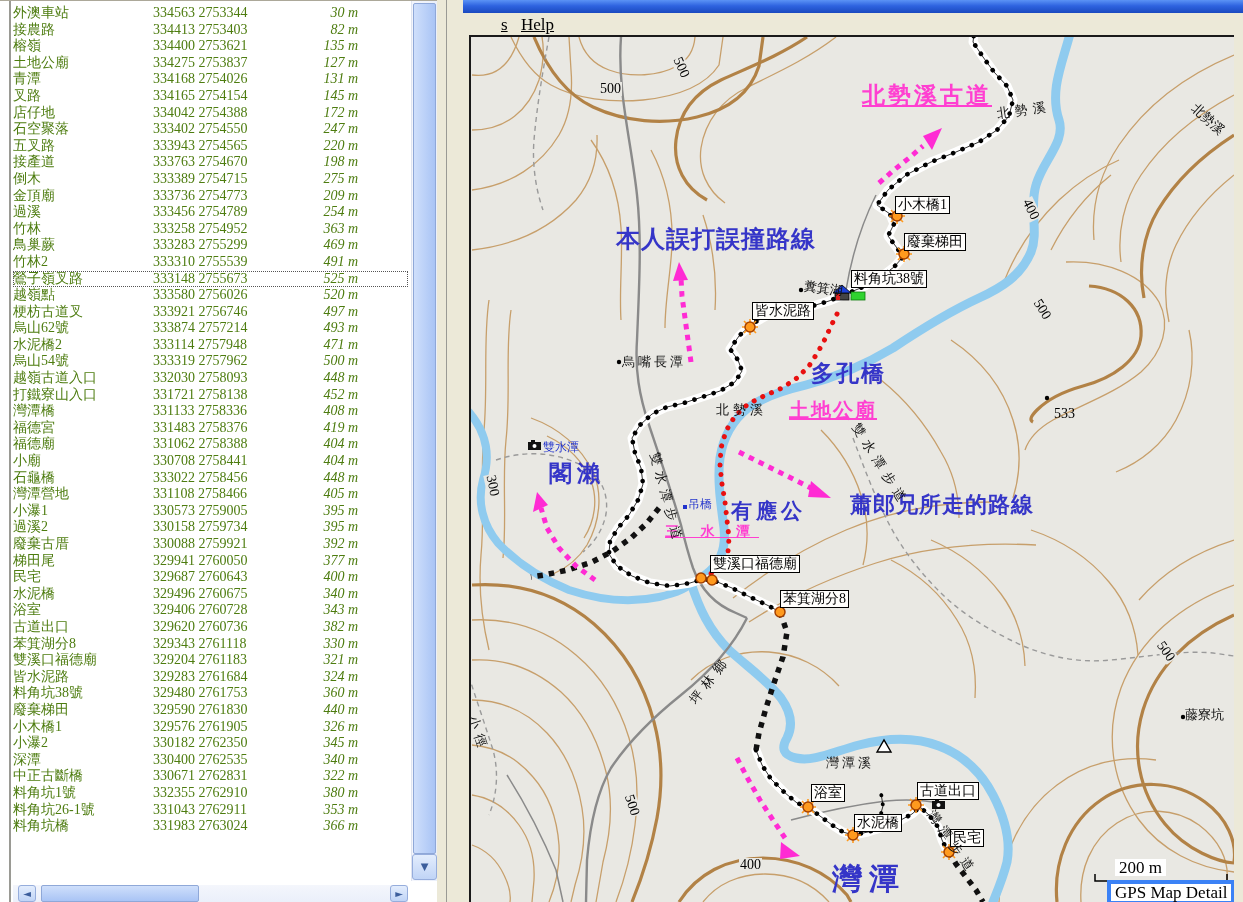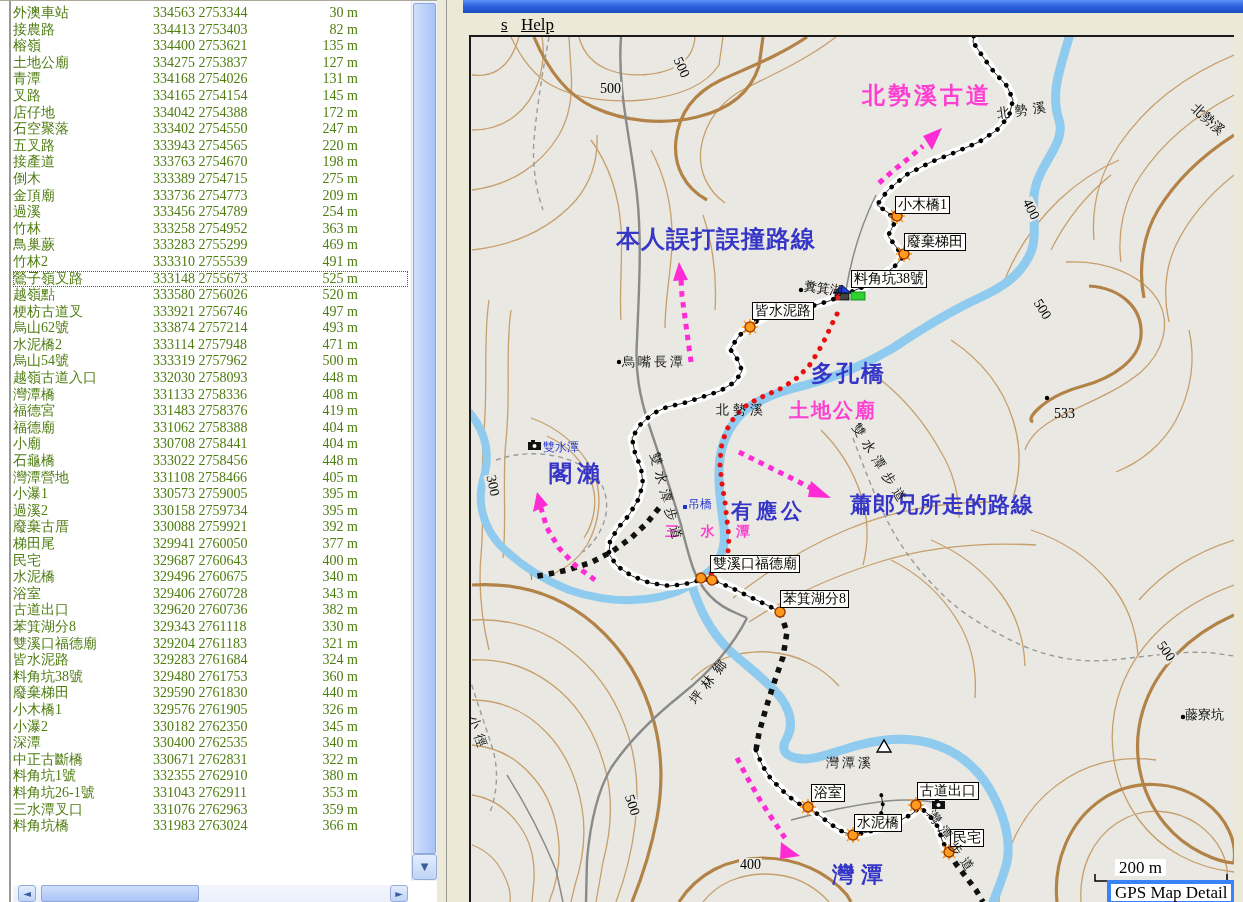--- a/index.html
+++ b/index.html
@@ -6,21 +6,21 @@
   body{width:1243px;height:902px;position:relative;background:#ECE9D8;overflow:hidden;
        font-family:"Liberation Serif", serif;}
   
   #list-window{position:absolute;left:0;top:0;width:437px;height:902px;background:#fff;
                border-top:1px solid #ACA899;}
   #list-window .inner-edge{position:absolute;left:9px;top:0;width:2px;height:902px;background:#9a9a94;}
   #rows{position:absolute;left:13px;top:4px;width:395px;}
   .row{display:grid;grid-template-columns:140px 145px 60px;height:16.6px;line-height:16.6px;
        font-size:14px;color:#4d7c0f;cursor:default;}
   .row span{white-space:nowrap;overflow:hidden;}
-  .row .c3{text-align:right;}
+  .row .c3{text-align:right;font-style:italic;}
   .row.selected{outline:1px dotted #555;outline-offset:-1px;}
   
   .sb-btn{position:absolute;background:linear-gradient(180deg,#E3EDFD,#C0D4F6);
           border:1px solid #96ADDC;border-radius:3px;color:#3C5E9C;text-align:center;
           font-family:"DejaVu Sans",sans-serif;font-size:10px;box-sizing:border-box;}
   #vsb{position:absolute;left:411px;top:0;width:26px;height:880px;
        background:linear-gradient(90deg,#F4F6FC,#EAEFFA);border-left:1px solid #DFE4F0;}
   #vsb .thumb{position:absolute;left:1px;top:2px;width:23px;height:851px;
        background:linear-gradient(90deg,#CFDFFB,#A9C4F5);border:1px solid #8FA8D8;border-radius:2px;box-sizing:border-box;}
   #vsb .down{left:0;top:853px;width:25px;height:26px;line-height:24px;}
@@ -39,21 +39,21 @@
   .menu-item{position:absolute;top:2px;font-size:17px;color:#000;text-decoration:underline;cursor:default;}
   #menu-partial{left:38px;}
   #menu-help{left:58px;}
   
   #canvas{position:absolute;left:32px;top:35px;width:765px;height:867px;
           border-left:2px solid #1a1a1a;border-top:2px solid #1a1a1a;box-sizing:border-box;
           background:#E9E8E3;overflow:hidden;}
   #mapsvg{position:absolute;left:0;top:0;}
   .maplabel{position:absolute;white-space:nowrap;line-height:1;transform-origin:0 0;}
   .wpbox{background:#FFFEFC;border:1px solid #000;font-size:14px;padding:1px 2px;color:#000;}
-  .mg{color:#FF3FD1;font-weight:bold;}
+  .mg{color:#FF3FD1;font-weight:bold;text-decoration:underline;}
   .bl{color:#3535C8;font-weight:bold;text-align:center;}
   .smallblue{color:#2233CC;font-size:12px;}
   .stream{color:#111;font-size:13px;}
   .trailname{color:#111;font-size:13px;letter-spacing:6px;}
   .contour-num{color:#000;font-size:14px;background:#E9E8E3;padding:0 1px;}
   .scalebox{background:#fff;color:#000;font-size:17px;padding:0 4px;}
   #gps-detail{border:4px solid #3b82f6;margin-left:16px;}
 </style>
 </head>
 <body>
@@ -193,20 +193,25 @@
         <span class="c2">333319 2757962</span>
         <span class="c3">500 m</span>
       </div>
 
       <div class="row">
         <span class="c1">越嶺古道入口</span>
         <span class="c2">332030 2758093</span>
         <span class="c3">448 m</span>
       </div>
 
+      <div class="row">
+        <span class="c1">打鐵寮山入口</span>
+        <span class="c2">331721 2758138</span>
+        <span class="c3">452 m</span>
+      </div>
 
       <div class="row">
         <span class="c1">灣潭橋</span>
         <span class="c2">331133 2758336</span>
         <span class="c3">408 m</span>
       </div>
 
       <div class="row">
         <span class="c1">福德宮</span>
         <span class="c2">331483 2758376</span>
@@ -344,25 +349,20 @@
         <span class="c2">332355 2762910</span>
         <span class="c3">380 m</span>
       </div>
 
       <div class="row">
         <span class="c1">料角坑26-1號</span>
         <span class="c2">331043 2762911</span>
         <span class="c3">353 m</span>
       </div>
 
-      <div class="row">
-        <span class="c1">三水潭叉口</span>
-        <span class="c2">331076 2762963</span>
-        <span class="c3">359 m</span>
-      </div>
 
       <div class="row">
         <span class="c1">料角坑橋</span>
         <span class="c2">331983 2763024</span>
         <span class="c3">366 m</span>
       </div>
 
   </div>
   <div id="vsb">
     <div class="thumb"></div>
@@ -568,21 +568,21 @@
 
     <div class="maplabel mg" style="left:391px;top:47px;font-size:23px;letter-spacing:3px">北勢溪古道</div>
     <div class="maplabel mg" style="left:318px;top:363px;font-size:20px;letter-spacing:2px">土地公廟</div>
     <div class="maplabel mg" style="left:194px;top:488px;font-size:14px;letter-spacing:9px">三 水 潭</div>
 
     <div class="maplabel bl" style="left:145px;top:190px;font-size:24px;letter-spacing:1px">本人誤打誤撞路線</div>
     <div class="maplabel bl" style="left:340px;top:325px;font-size:23px;letter-spacing:2px">多孔橋</div>
     <div class="maplabel bl" style="left:78px;top:425px;font-size:23px;letter-spacing:5px">閣瀨</div>
     <div class="maplabel bl" style="left:260px;top:464px;font-size:21px;letter-spacing:4px">有應公</div>
     <div class="maplabel bl" style="left:379px;top:457px;font-size:22px;letter-spacing:1px">蕭郎兄所走的路線</div>
-    <div class="maplabel bl" style="left:361px;top:827px;font-size:22px;letter-spacing:7px">灣潭</div>
+    <div class="maplabel bl" style="left:361px;top:827px;font-size:30px;letter-spacing:7px">灣潭</div>
 
     <div class="maplabel smallblue" style="left:72px;top:404px">雙水潭</div>
     <div class="maplabel smallblue" style="left:217px;top:461px">吊橋</div>
 
     <div class="maplabel stream" style="left:525px;top:70px;letter-spacing:5px;transform:rotate(-8deg)">北勢溪</div>
     <div class="maplabel stream" style="left:727px;top:64px;transform:rotate(42deg)">北勢溪</div>
     <div class="maplabel stream" style="left:245px;top:366px;letter-spacing:4px">北勢溪</div>
     <div class="maplabel stream" style="left:151px;top:318px;letter-spacing:3px">烏嘴長潭</div>
     <div class="maplabel stream" style="left:334px;top:242px;transform:rotate(8deg)">糞箕湖</div>
     <div class="maplabel stream" style="left:355px;top:719px;letter-spacing:3px">灣潭溪</div>

